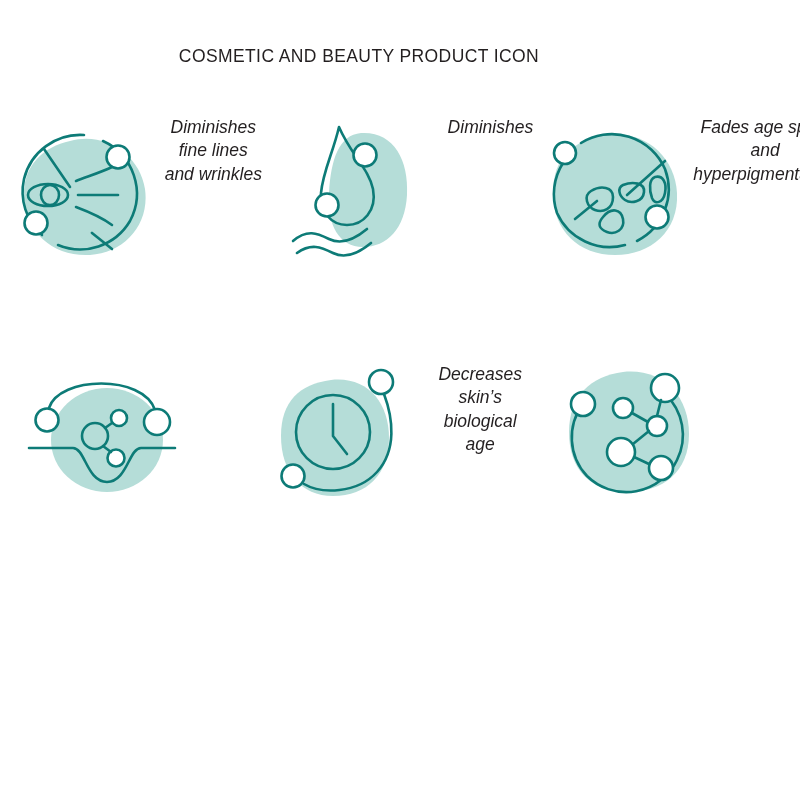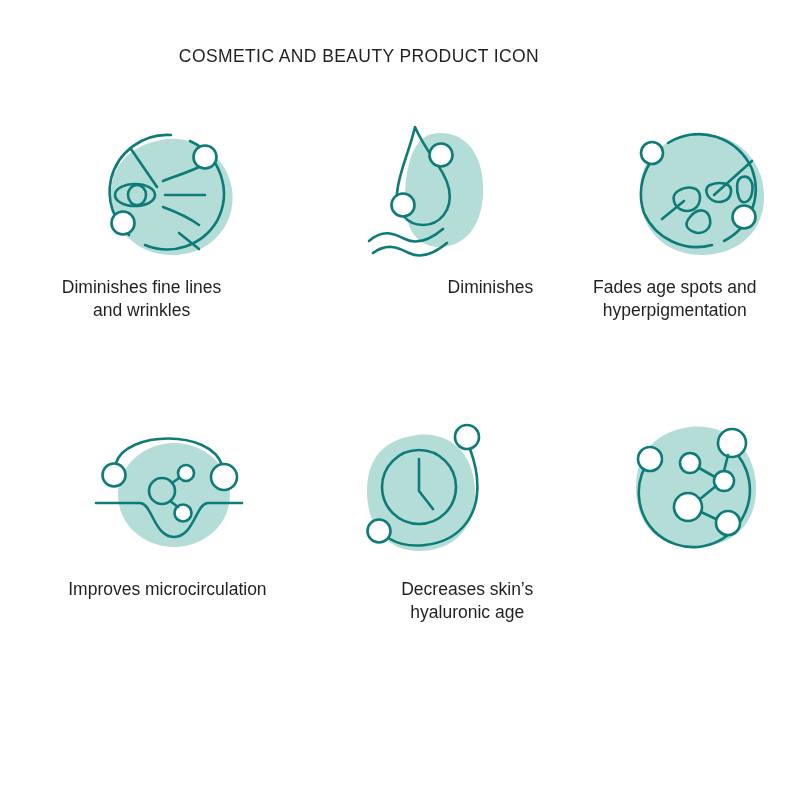--- a/index.html
+++ b/index.html
@@ -39,22 +39,23 @@
   .row {
     display: flex;
     width: 800px;
   }
   .row-2 {
     margin-top: 87px;
   }
   .cell {
     width: 266.6px;
     display: flex;
-    flex-direction: column;
-    align-items: flex-end;
+    flex-direction: row;
+    align-items: flex-start;
+    font-style: italic;
   }
   .icon-wrap {
     width: 200px;
     height: 160px;
     display: flex;
     align-items: center;
     justify-content: center;
   }
   .caption {
     margin-top: 8px;
@@ -153,38 +154,37 @@
               <circle cx="142" cy="62" r="13" fill="#ffffff"></circle>
               <path d="M14 88 L58 88 C70 88 72 122 92 122 C112 122 114 88 126 88 L160 88"></path>
               <circle cx="80" cy="76" r="13" fill="none"></circle>
               <circle cx="104" cy="58" r="8" fill="#ffffff"></circle>
               <circle cx="101" cy="98" r="8.5" fill="#ffffff"></circle>
               <path d="M90 68 L97 63"></path>
               <path d="M88 86 L96 92"></path>
             </g>
           </svg>
         </div>
-        <div class="caption">Improves microcirculation</div>
       </div>
 
       <div class="cell">
         <div class="icon-wrap">
           <svg width="160" height="150" viewBox="0 0 160 150" fill="none">
             <path d="M64 20 C100 16 122 42 122 78 C122 114 100 136 66 136 C34 136 14 112 14 76 C14 42 32 24 64 20 Z" fill="#b5ddd8"></path>
             <g stroke="#0d7b77" stroke-width="2.6" fill="none" stroke-linecap="round" stroke-linejoin="round">
               <circle cx="66" cy="72" r="37"></circle>
               <path d="M66 44 L66 76 L80 94"></path>
               <circle cx="114" cy="22" r="12" fill="#ffffff"></circle>
               <circle cx="26" cy="116" r="11.5" fill="#ffffff"></circle>
               <path d="M117 34 C126 58 130 90 110 112 C90 134 54 134 37 124"></path>
             </g>
           </svg>
         </div>
         <div class="caption">Decreases skin’s
-hyaluronic age</div>
+biological age</div>
       </div>
 
       <div class="cell">
         <div class="icon-wrap">
           <svg width="160" height="150" viewBox="0 0 160 150" fill="none">
             <path d="M70 12 C110 8 136 36 136 74 C136 112 110 132 74 132 C38 132 16 110 16 72 C16 36 38 16 70 12 Z" fill="#b5ddd8"></path>
             <g stroke="#0d7b77" stroke-width="2.6" fill="none" stroke-linecap="round" stroke-linejoin="round">
               <path d="M30 44 A56 56 0 0 0 34 116 A56 56 0 0 0 124 100 A56 56 0 0 0 112 34"></path>
               <circle cx="30" cy="44" r="12" fill="#ffffff"></circle>
               <circle cx="112" cy="28" r="14" fill="#ffffff"></circle>

